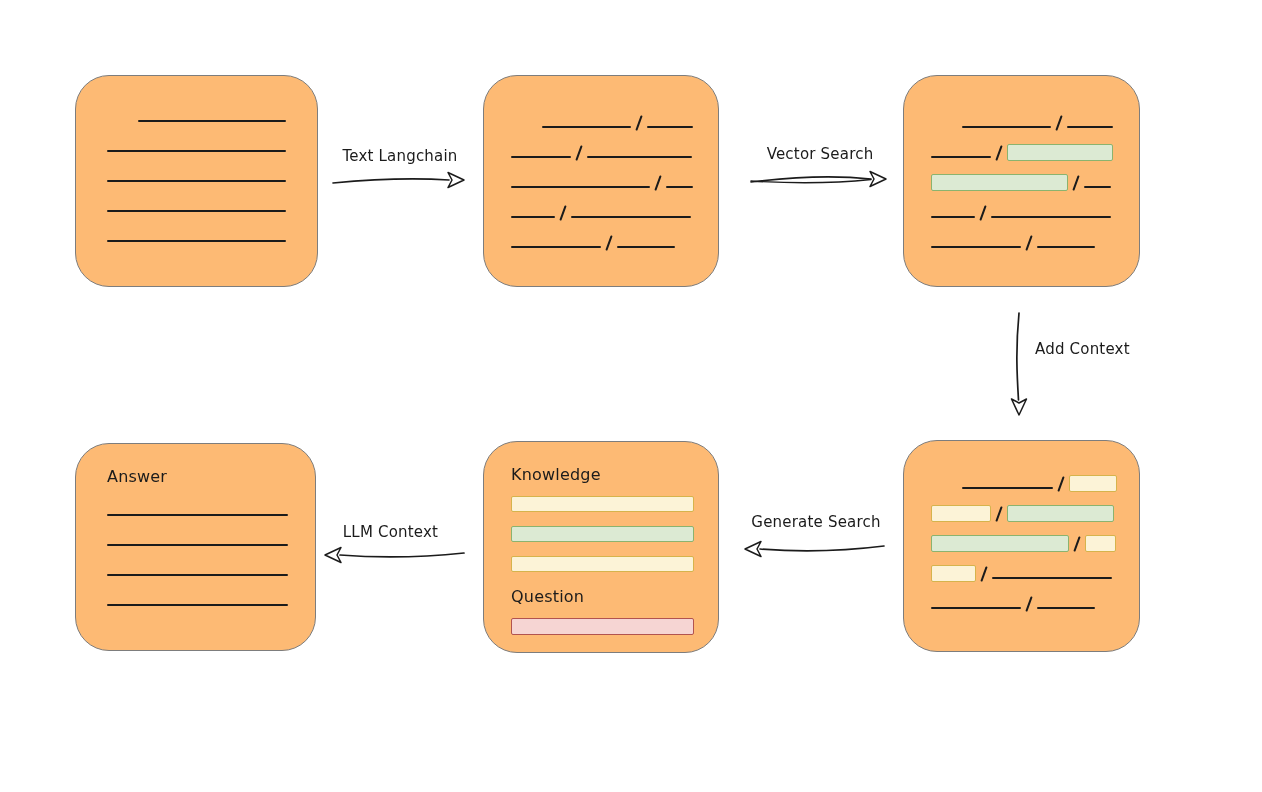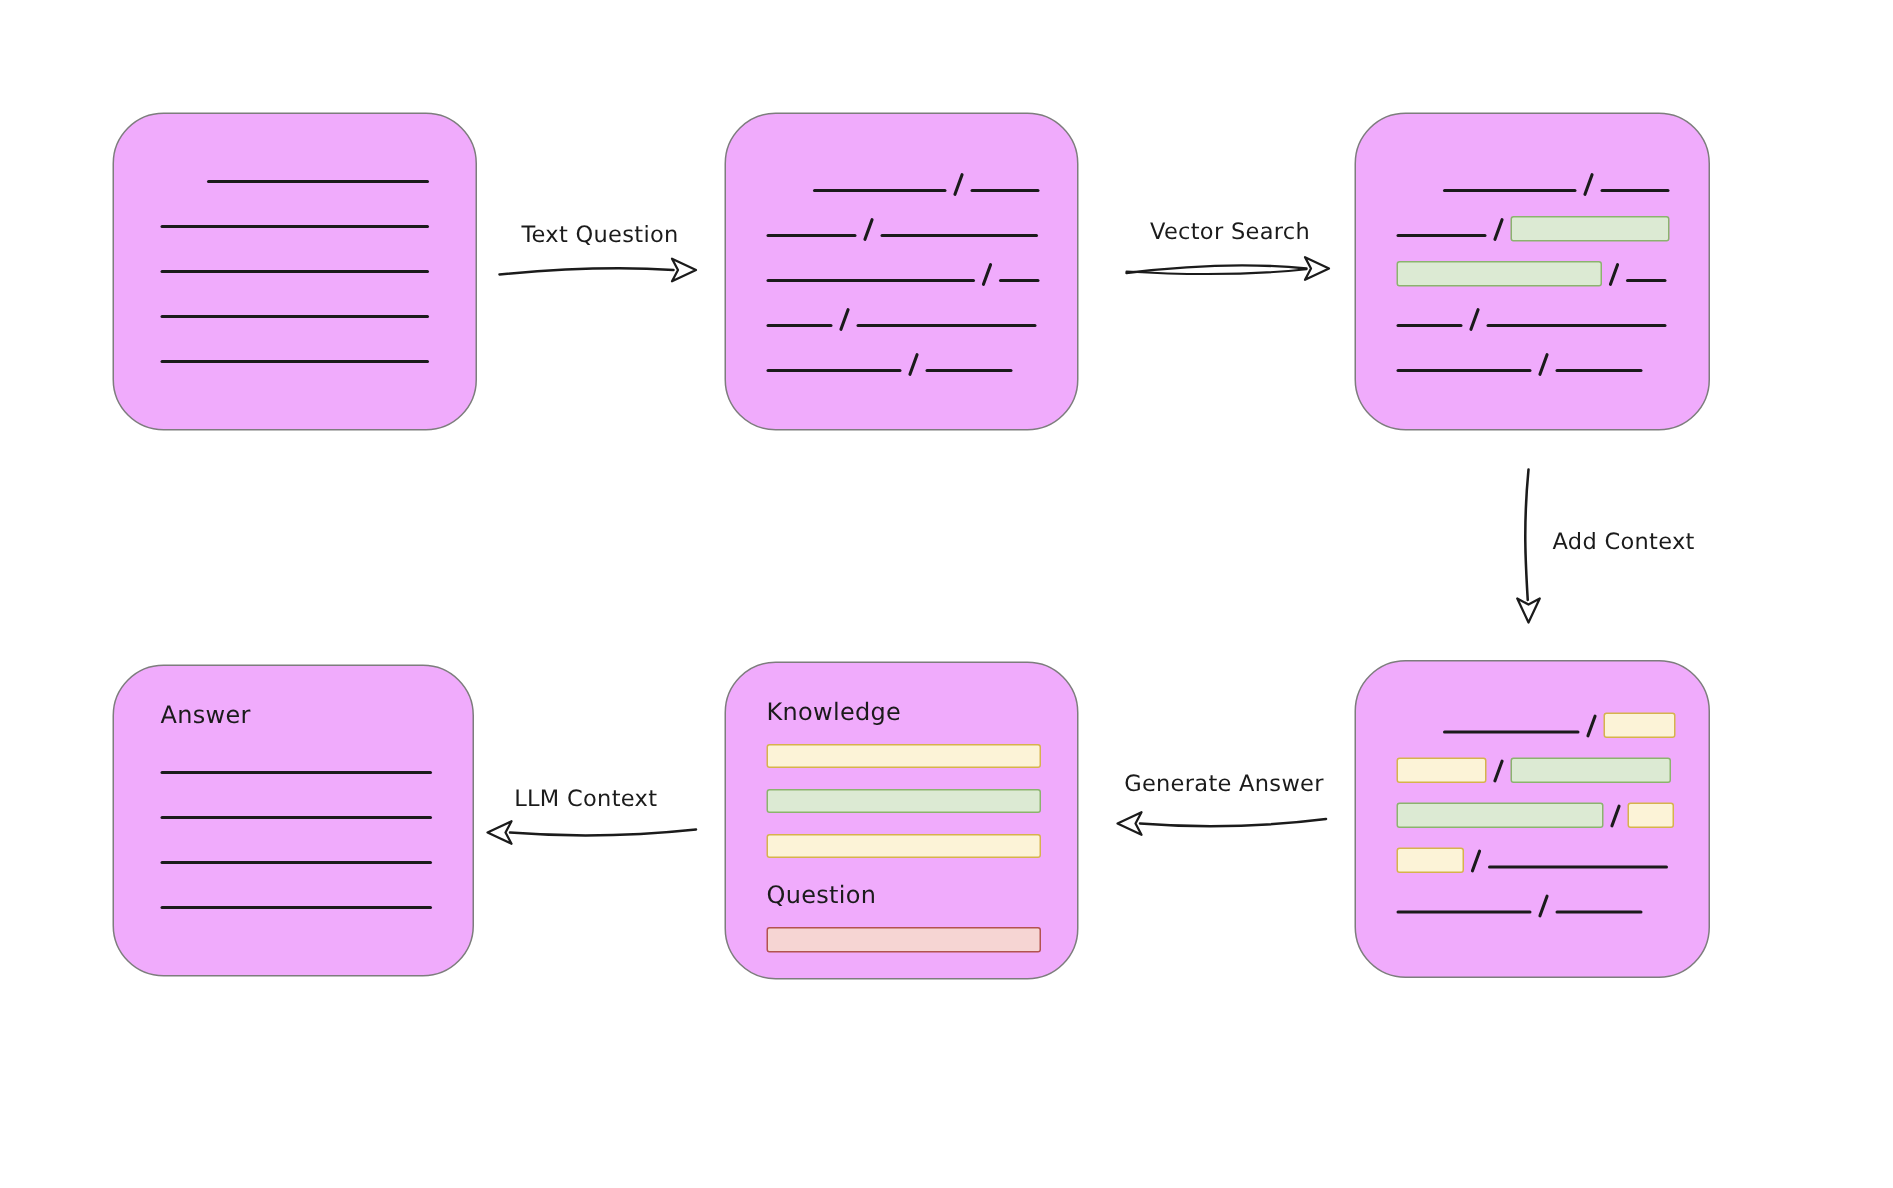--- a/index.html
+++ b/index.html
@@ -10,21 +10,21 @@
     color: #1b1b1b;
     overflow: hidden;
   }
   .canvas { position: relative; width: 1262px; height: 792px; background: #ffffff; }
 
   
   .box {
     position: absolute;
     border: 1.6px solid #7d7d7d;
     border-radius: 34px;
-    background: #f0abfc;
+    background: #fdba74;
     box-sizing: border-box;
   }
   #box-document { left: 75px;  top: 75px;  width: 243px; height: 212px; padding: 19px 0 0 31px; }
   #box-split    { left: 483px; top: 75px;  width: 236px; height: 212px; padding: 25px 0 0 27px; }
   #box-vector   { left: 903px; top: 75px;  width: 237px; height: 212px; padding: 25px 0 0 27px; }
   #box-context  { left: 903px; top: 440px; width: 237px; height: 212px; padding: 21px 0 0 27px; }
   #box-knowledge{ left: 483px; top: 441px; width: 236px; height: 212px; padding: 22px 0 0 27px; }
   #box-answer   { left: 75px;  top: 443px; width: 241px; height: 208px; padding: 22px 0 0 31px; }
 
   
@@ -46,21 +46,21 @@
   
   .arrow-label {
     position: absolute;
     font-size: 15px;
     white-space: nowrap;
     text-align: center;
     letter-spacing: 0.2px;
   }
   #lbl-text-splitter  { left: 330px; top: 147px; width: 140px; }
   #lbl-vector-search  { left: 750px; top: 145px; width: 140px; }
-  #lbl-add-context    { left: 1035px; top: 352px; width: 120px; text-align: left; }
+  #lbl-add-context    { left: 1035px; top: 340px; width: 120px; text-align: left; }
   #lbl-generate-prompt{ left: 730px; top: 513px; width: 172px; }
   #lbl-llm-response   { left: 318px; top: 523px; width: 145px; }
 
   .caption {
     position: absolute;
     left: 720px; top: 683px; width: 512px;
     font-size: 16px; text-align: center;
     white-space: nowrap; letter-spacing: 0.2px;
   }
 
@@ -238,20 +238,20 @@
         </div>
         <div class="row">
           <div class="seg-line" style="width: 181px; background: rgb(27, 27, 27);"></div>
         </div>
         <div class="row">
           <div class="seg-line" style="width: 181px; background: rgb(27, 27, 27);"></div>
         </div>
       </div>
   </div>
 
-  <div class="arrow-label" id="lbl-text-splitter">Text Question</div>
+  <div class="arrow-label" id="lbl-text-splitter">Text Langchain</div>
   <div class="arrow-label" id="lbl-vector-search">Vector Search</div>
   <div class="arrow-label" id="lbl-add-context">Add Context</div>
-  <div class="arrow-label" id="lbl-generate-prompt">Generate Answer</div>
+  <div class="arrow-label" id="lbl-generate-prompt">Generate Search</div>
   <div class="arrow-label" id="lbl-llm-response">LLM Context</div>
 
 
 </div>
 
 </body></html>

